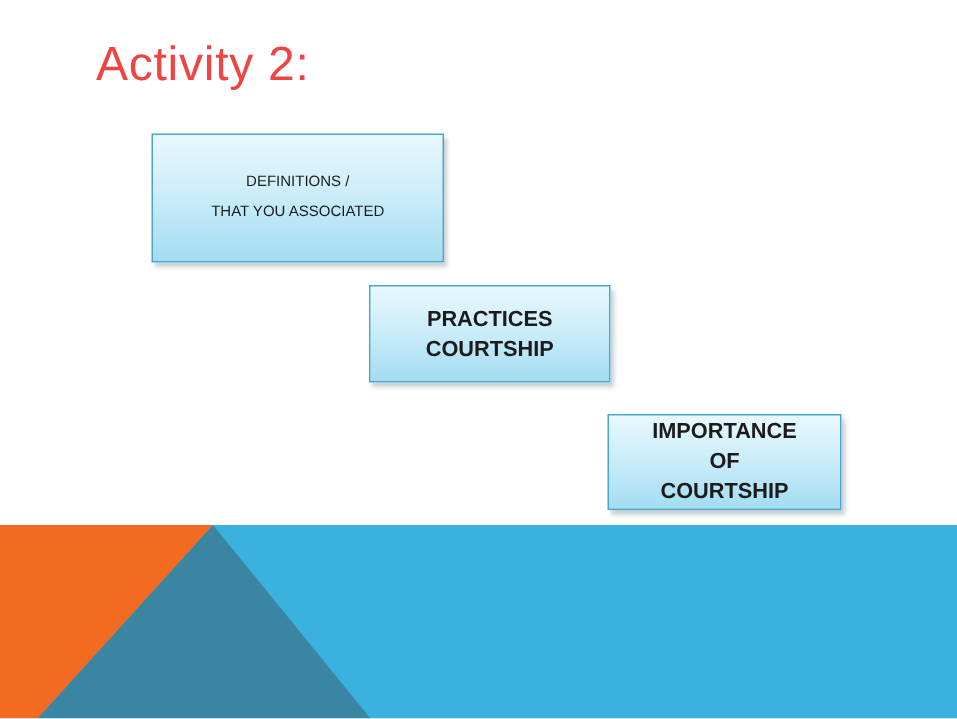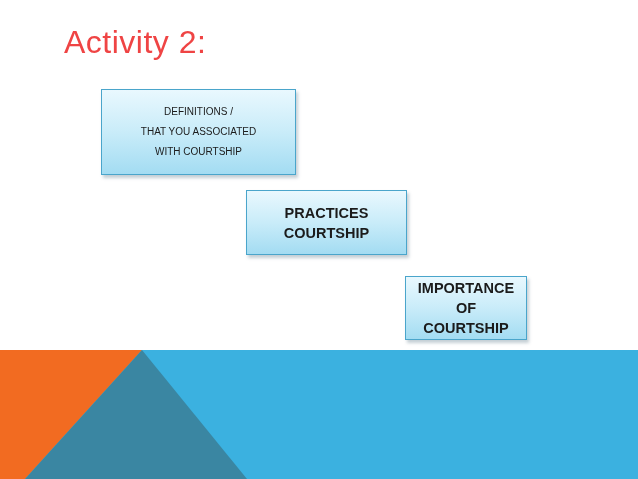--- a/index.html
+++ b/index.html
@@ -65,21 +65,21 @@
     top: 190px;
     width: 161px;
     height: 65px;
     font-size: 14.5px;
     line-height: 20px;
     font-weight: 700;
   }
   .box-importance {
     left: 405px;
     top: 276px;
-    width: 122px;
+    width: 156px;
     height: 64px;
     font-size: 14.5px;
     line-height: 20px;
     font-weight: 700;
   }
   .band {
     position: absolute;
     left: 0;
     top: 350px;
     width: 638px;
@@ -105,21 +105,20 @@
 </head>
 <body>
 
 <div class="slide">
 
   <h1 class="title" style="color: #ef4444;">Activity 2:</h1>
 
   <div class="box box-definitions" style="color: rgb(27, 27, 27);">
     <span>DEFINITIONS /</span>
     <span>THAT YOU ASSOCIATED</span>
-    <span>WITH COURTSHIP</span>
   </div>
 
   <div class="box box-practices" style="color: rgb(27, 27, 27);">
     <span>PRACTICES</span>
     <span>COURTSHIP</span>
   </div>
 
   <div class="box box-importance" style="color: rgb(27, 27, 27);">
     <span>IMPORTANCE</span>
     <span>OF</span>

